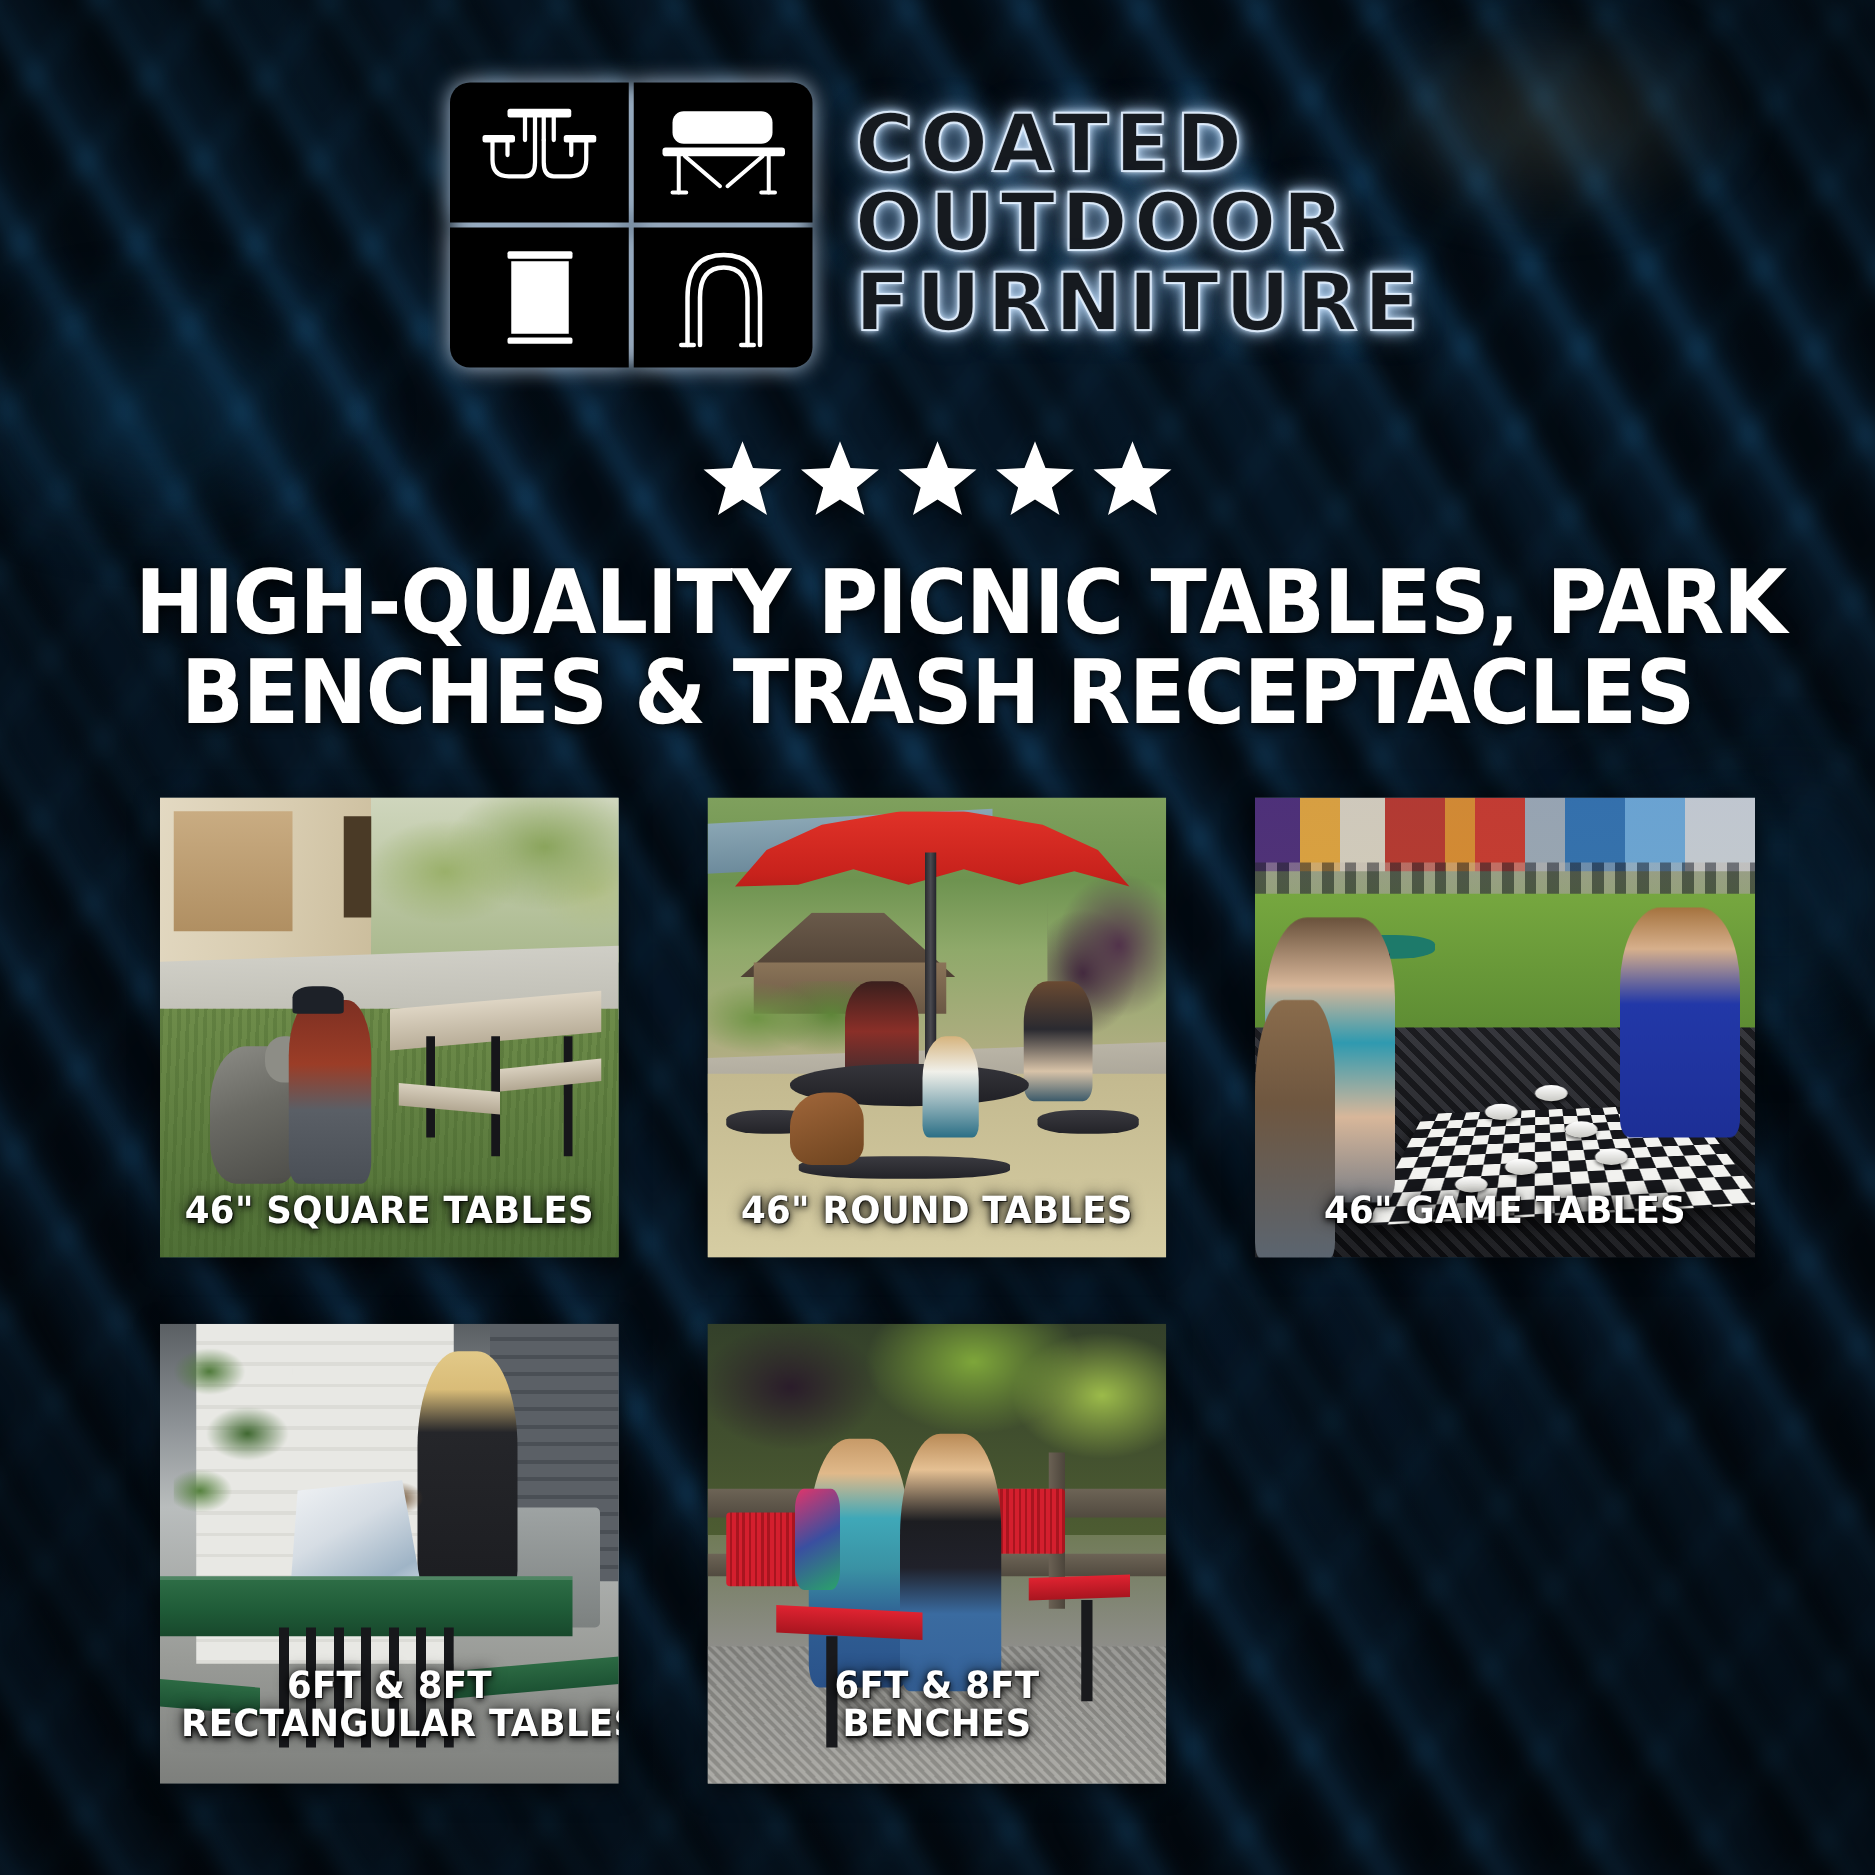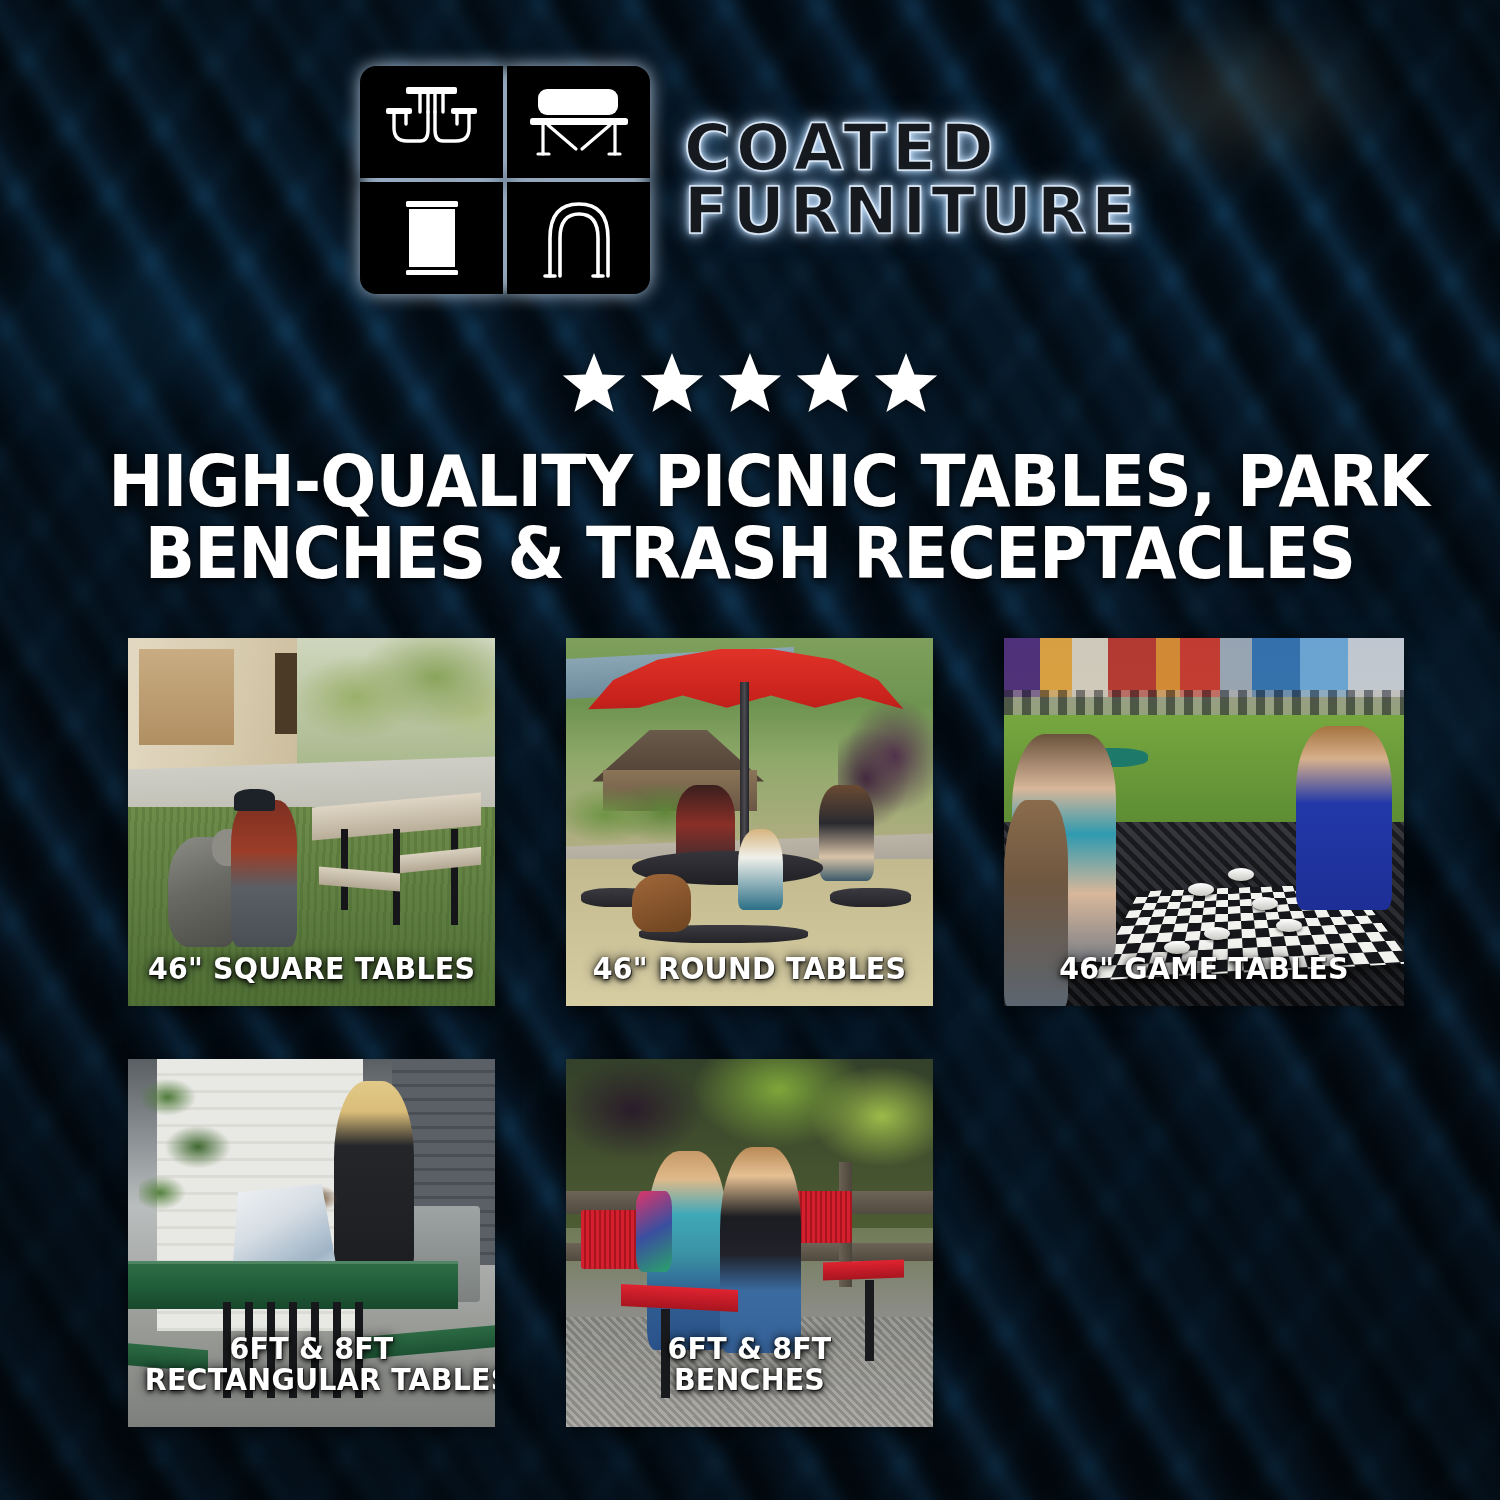--- a/index.html
+++ b/index.html
@@ -403,20 +403,21 @@
             <path d="M17 82 L17 44 Q17 10 46 10 Q75 10 75 44 L75 82"></path>
             <path d="M27 82 L27 44 Q27 20 46 20 Q65 20 65 44 L65 82"></path>
             <path d="M12 82 L22 82 M60 82 L70 82"></path>
           </g>
         </svg>
       </div>
     </div>
 
     <div class="brand-text">
       <div class="brand-line">COATED</div>
+      <div class="brand-line">OUTDOOR</div>
       <div class="brand-line">FURNITURE</div>
     </div>
   </div>
 
   <div class="stars">
     <span>
       <svg width="64" height="62" viewBox="0 0 64 62">
           <polygon fill="#fff" points="32,1 40.4,22.4 63.2,23.6 45.5,38 51.6,60 32,47.6 12.4,60 18.5,38 0.8,23.6 23.6,22.4"></polygon>
         </svg>
     </span>

